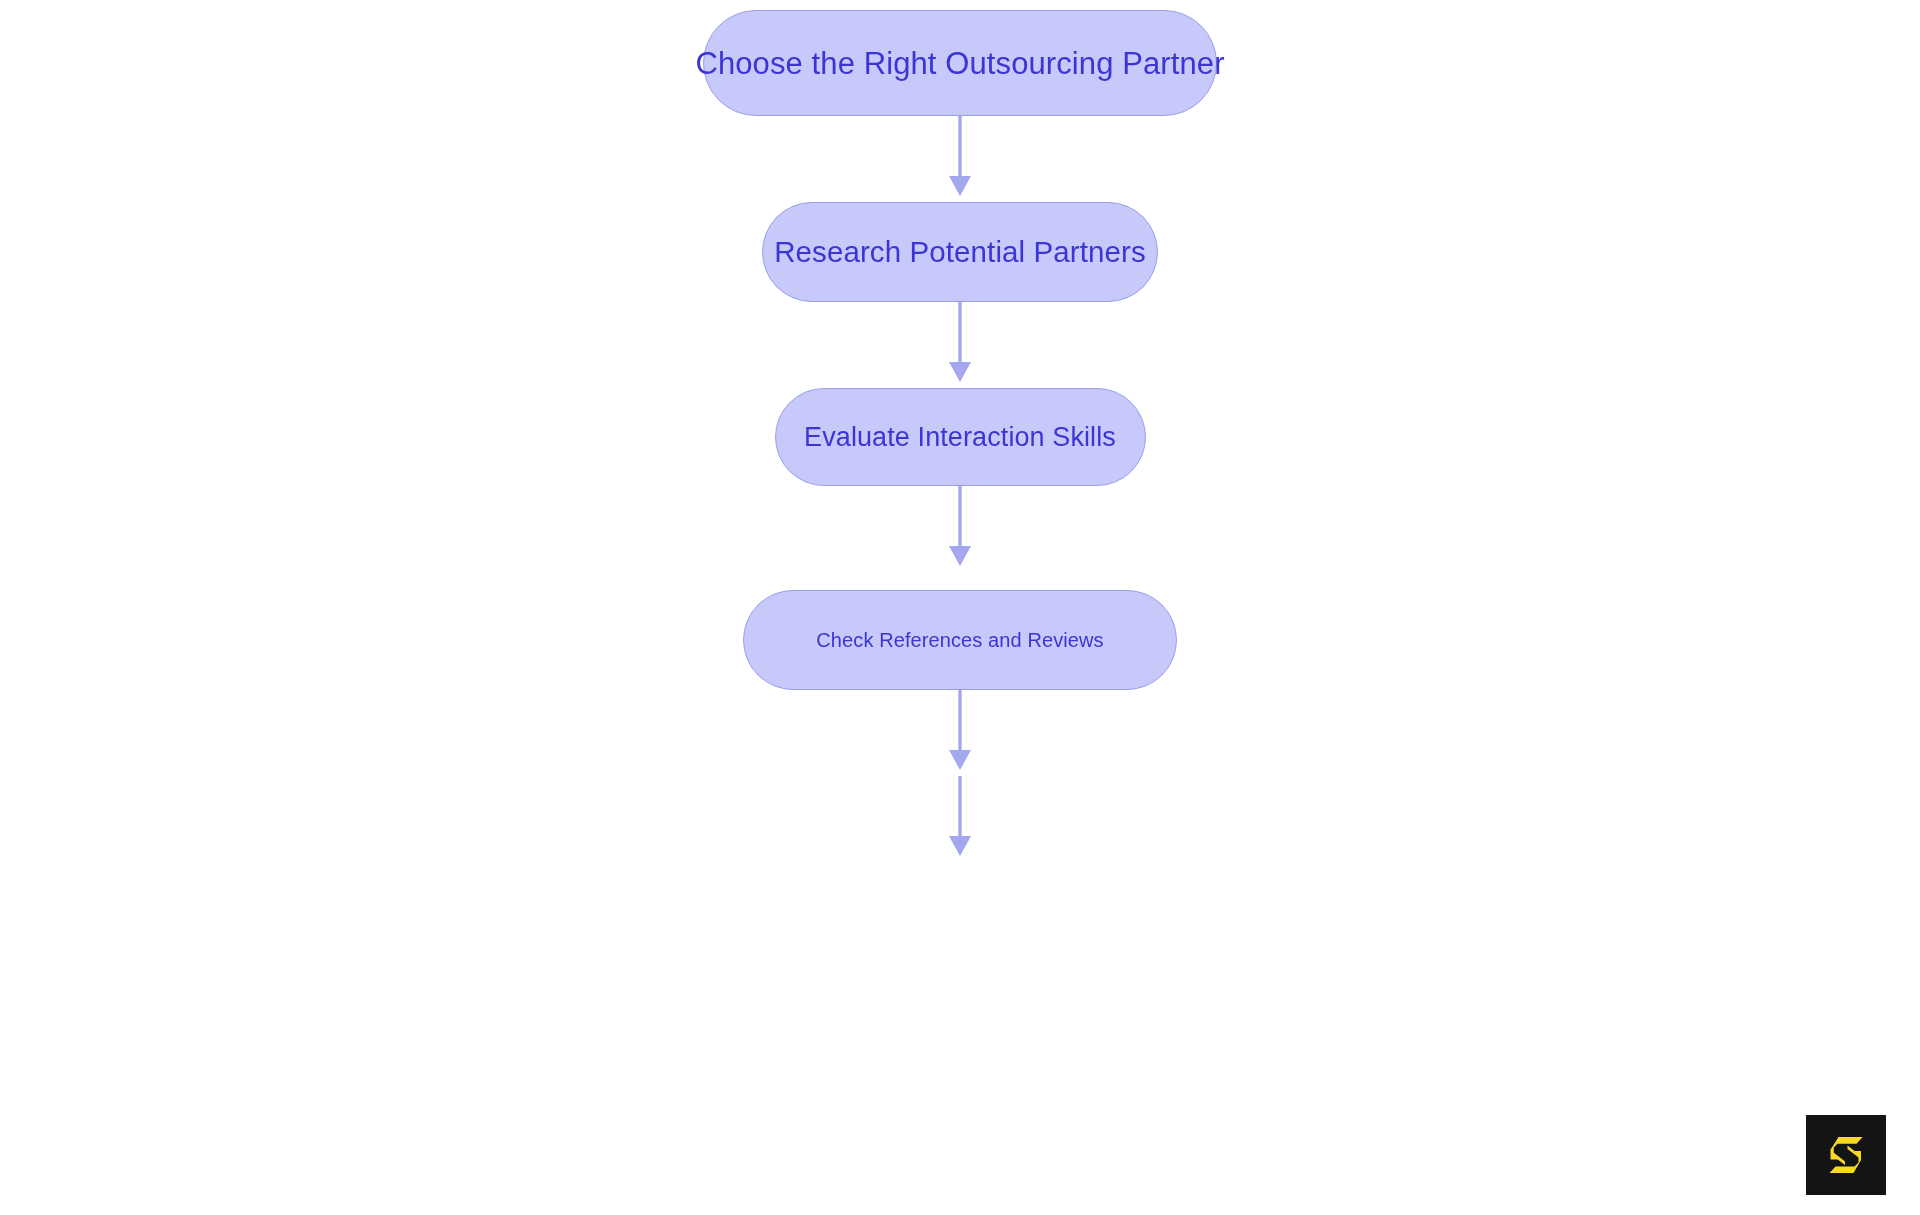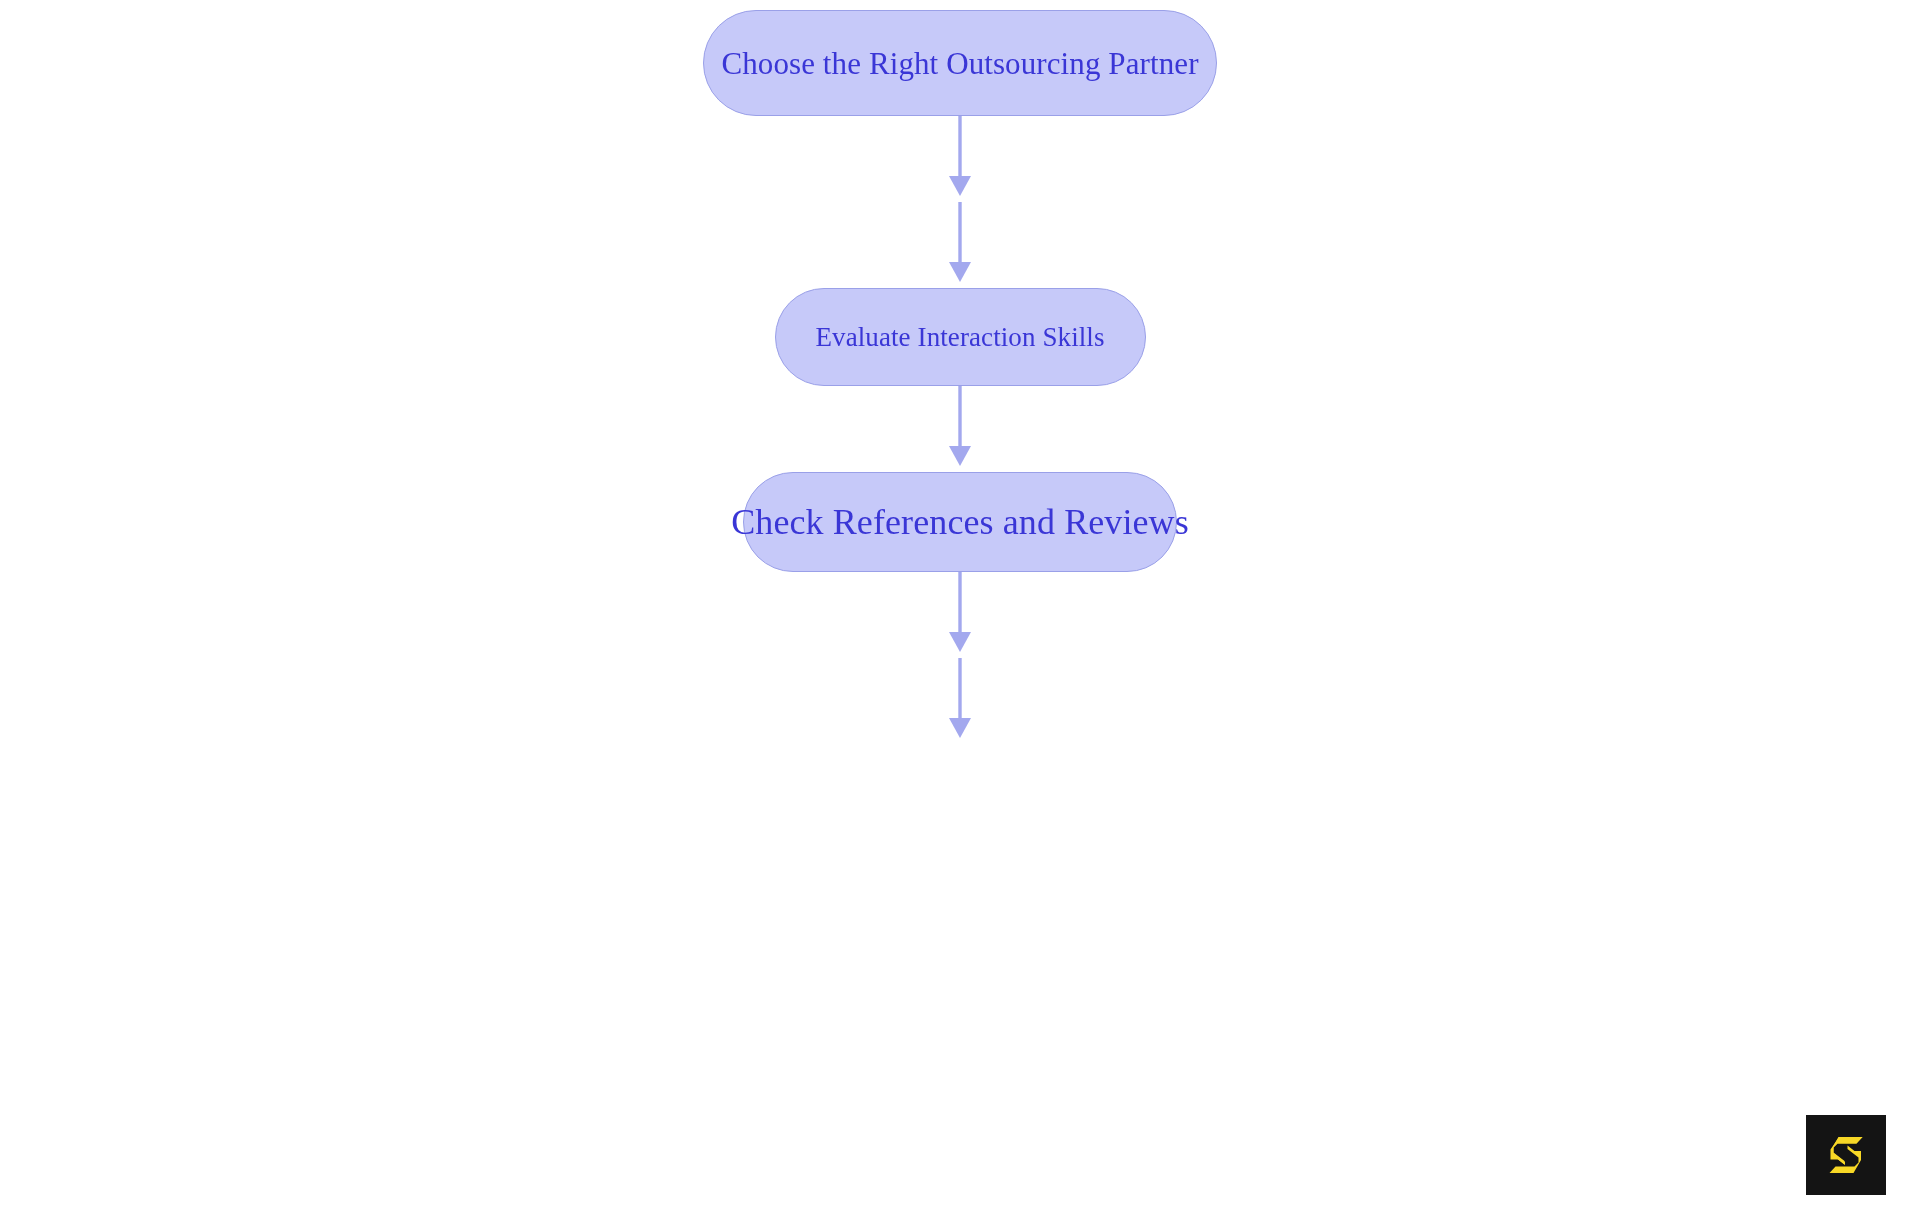--- a/index.html
+++ b/index.html
@@ -45,28 +45,27 @@
     justify-content: center;
     text-align: center;
     white-space: nowrap;
     letter-spacing: 0.1px;
     font-weight: 400;
   }
 
   .node-label {
     display: block;
     line-height: 1;
-    font-family: Liberation Serif, serif;
   }
 
   
   .node-n1 { width: 514px; height: 106px; font-size: 31px; }
   .node-n2 { width: 396px; height: 100px; font-size: 29.5px; }
   .node-n3 { width: 371px; height: 98px;  font-size: 27px; }
-  .node-n4 { width: 434px; height: 100px; font-size: 36px; }
+  .node-n4 { width: 434px; height: 100px; font-size: 20px; margin-top: 18px; }
   .node-n5 { width: 283px; height: 98px;  font-size: 29.5px; }
   .node-n6 { width: 266px; height: 100px; font-size: 29.5px; }
 
   .connector {
     width: 60px;
     height: 86px;
     display: block;
     flex: 0 0 auto;
   }
 
@@ -92,20 +91,23 @@
 
     <div class="node node-n1">
       <span class="node-label">Choose the Right Outsourcing Partner</span>
     </div>
 
     <svg class="connector" viewBox="0 0 60 86">
       <line x1="30" y1="0" x2="30" y2="66" stroke="#a3a8ee" stroke-width="3.4"></line>
       <polygon points="30,80 19,60 41,60" fill="#a3a8ee"></polygon>
     </svg>
 
+    <div class="node node-n2">
+      <span class="node-label">Research Potential Partners</span>
+    </div>
 
     <svg class="connector" viewBox="0 0 60 86">
       <line x1="30" y1="0" x2="30" y2="66" stroke="#a3a8ee" stroke-width="3.4"></line>
       <polygon points="30,80 19,60 41,60" fill="#a3a8ee"></polygon>
     </svg>
 
     <div class="node node-n3">
       <span class="node-label">Evaluate Interaction Skills</span>
     </div>
 

